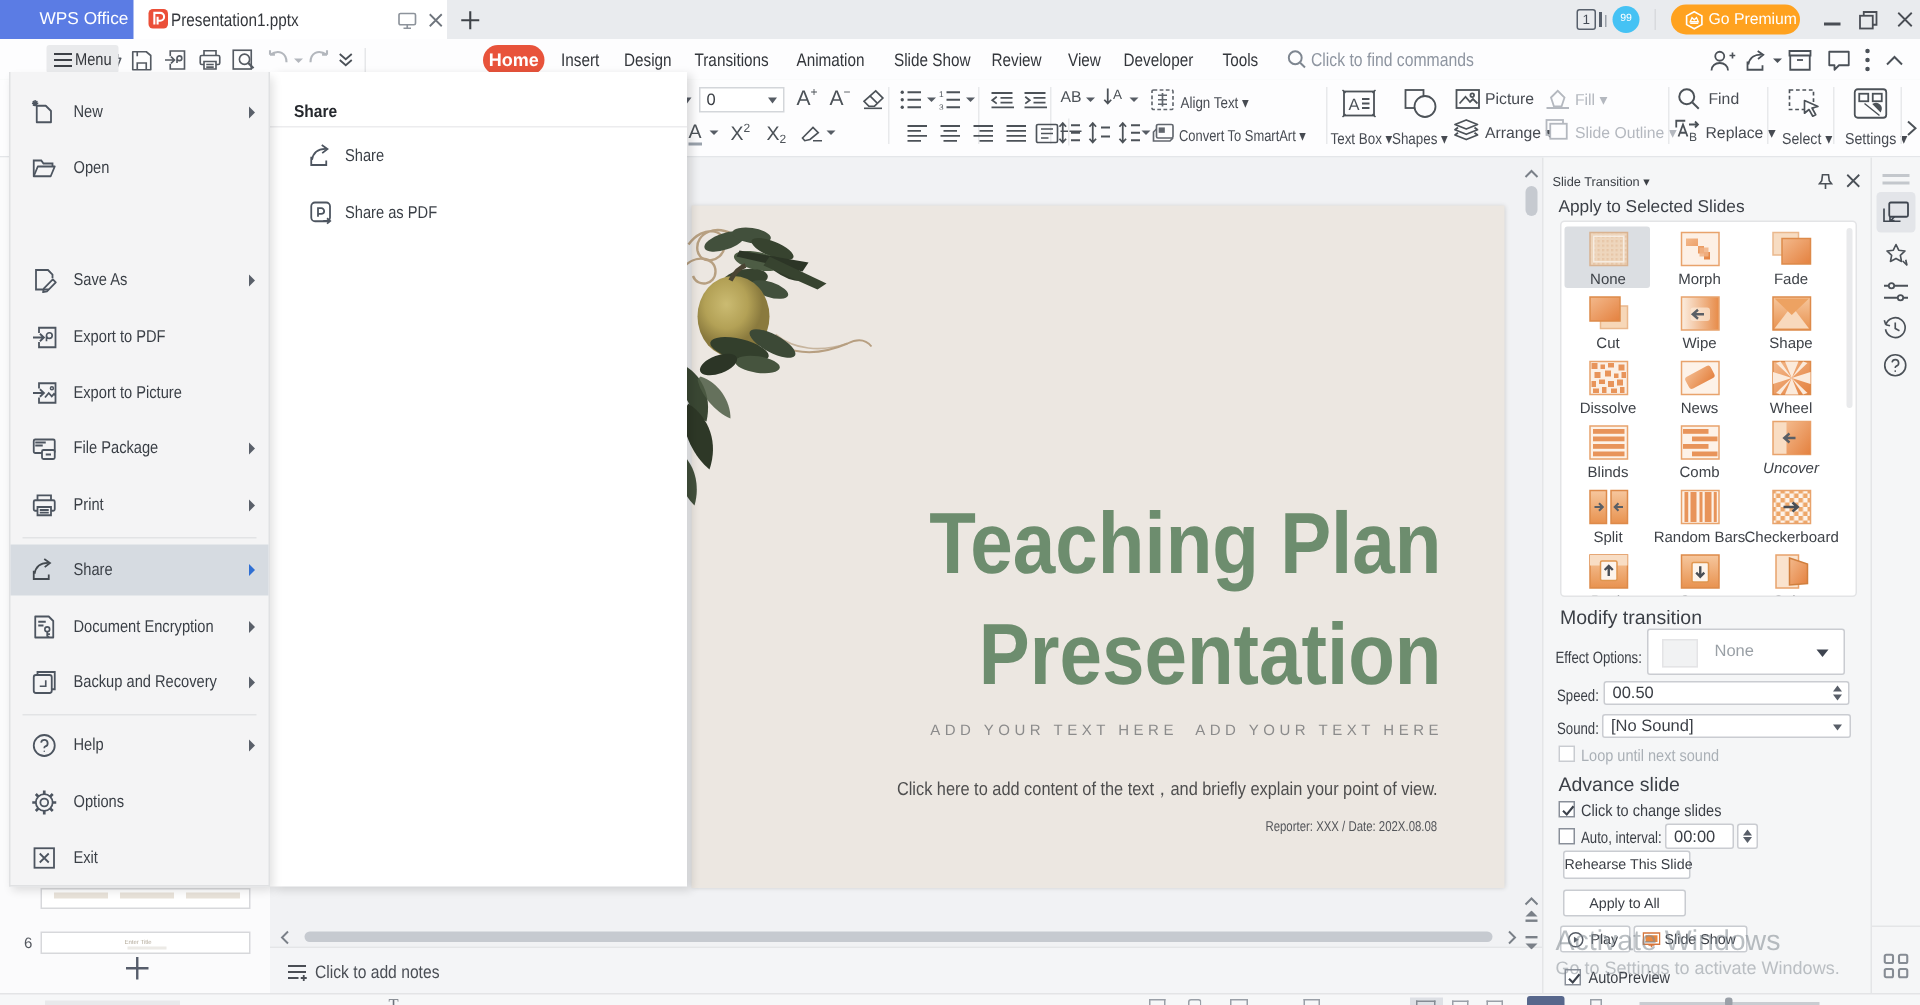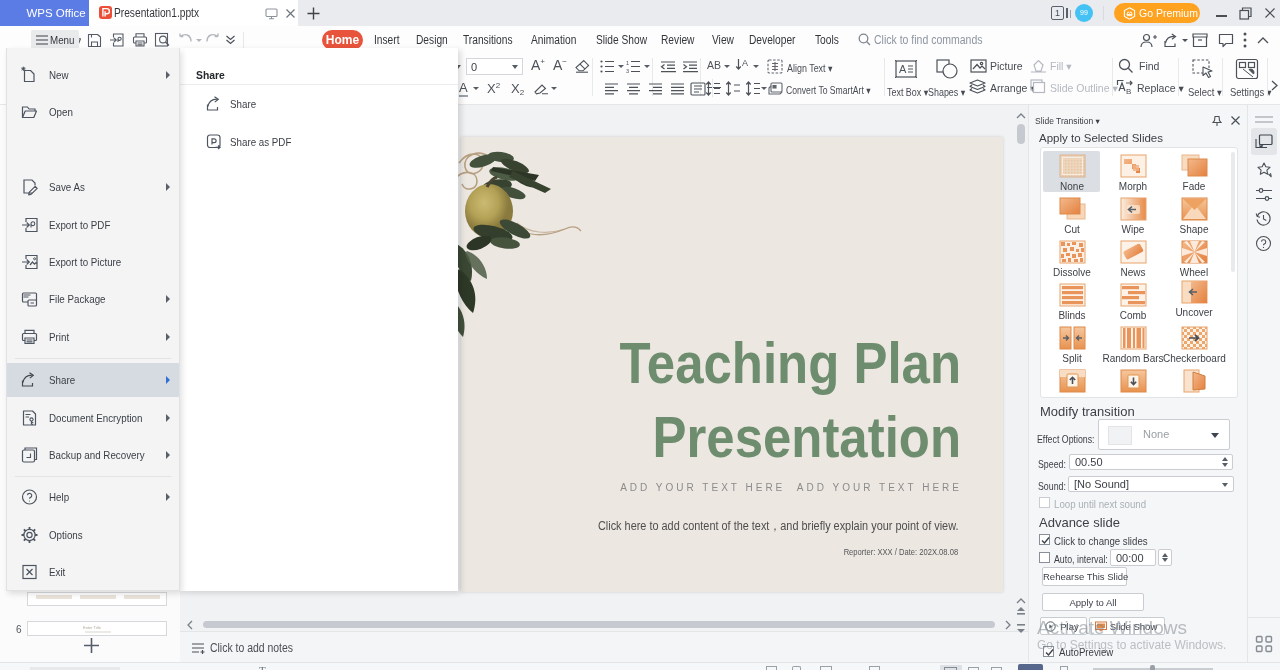--- a/index.html
+++ b/index.html
@@ -614,21 +614,21 @@
           <rect x="1" y="1" width="25" height="22" fill="#fdf2e8" stroke="#e8a36c"></rect>
           <g fill="#e8945a">
             <rect x="2" y="3" width="17" height="3.2"></rect>
             <rect x="8" y="8" width="17" height="3.2"></rect>
             <rect x="2" y="13" width="17" height="3.2"></rect>
             <rect x="8" y="18" width="17" height="3.2"></rect>
           </g>
         </svg>
         <div class="tlbl">Comb</div>
       </div>
-      <div class="tile" style="left:122px;top:132px;">
+      <div class="tile" style="left:122px;top:132px;font-style:italic;">
         <svg width="27" height="24" style="margin:0 auto">
           <rect x="1" y="1" width="25" height="22" fill="#f9ddc3" stroke="#e8a36c"></rect>
           <rect x="10" y="1" width="16" height="22" fill="url(#gOr)"></rect>
           <path d="M16 12 h-7 M12 9 l-3.5 3 3.5 3" stroke="#5a5f66" stroke-width="1.6" fill="none"></path>
         </svg>
         <div class="tlbl">Uncover</div>
       </div>
 
       <div class="tile" style="left:0px;top:178px;">
         <svg width="27" height="24" style="margin:0 auto">
@@ -717,21 +717,21 @@
     <div class="chk" style="left:10px;top:447px;"></div>
     <div class="chklbl" style="left:25px;top:448px;transform:scaleX(.8);transform-origin:0 0;">Auto, interval:</div>
     <div class="formbox" style="left:81px;top:444px;width:46px;height:17px;">
       <span style="position:absolute;left:5px;top:1.5px;">00:00</span>
     </div>
     <div class="formbox" style="left:129px;top:444px;width:14px;height:17px;">
       <div style="position:absolute;right:3px;top:3px;width:0;height:0;border-bottom:4px solid #585e68;border-left:3.5px solid transparent;border-right:3.5px solid transparent;"></div>
       <div style="position:absolute;right:3px;bottom:3px;width:0;height:0;border-top:4px solid #585e68;border-left:3.5px solid transparent;border-right:3.5px solid transparent;"></div>
     </div>
     <div class="btn" style="left:13px;top:462px;width:85px;height:19px;line-height:18px;">Rehearse This Slide</div>
-    <div class="btn" style="left:13px;top:488px;width:102px;height:18px;line-height:17px;">Apply to All</div>
+    <div class="btn" style="left:13px;top:488px;width:82px;height:18px;line-height:17px;">Apply to All</div>
     <div class="btn" style="left:11px;top:512px;width:47px;height:18px;line-height:17px;">
       <svg width="11" height="11" viewBox="0 0 11 11" style="position:absolute;left:4px;top:3px;" fill="none" stroke="#565c66">
         <circle cx="5.5" cy="5.5" r="4.7"></circle>
         <path d="M4.3 3.5 L7.5 5.5 4.3 7.5 z" fill="#565c66" stroke="none"></path>
       </svg>
       <span style="margin-left:12px;">Play</span>
     </div>
     <div class="btn" style="left:60px;top:512px;width:76px;height:18px;line-height:17px;">
       <svg width="12" height="11" viewBox="0 0 12 11" style="position:absolute;left:5px;top:3px;">
         <rect x="0.5" y="1" width="11" height="7.5" fill="#fff" stroke="#d6763c"></rect>

